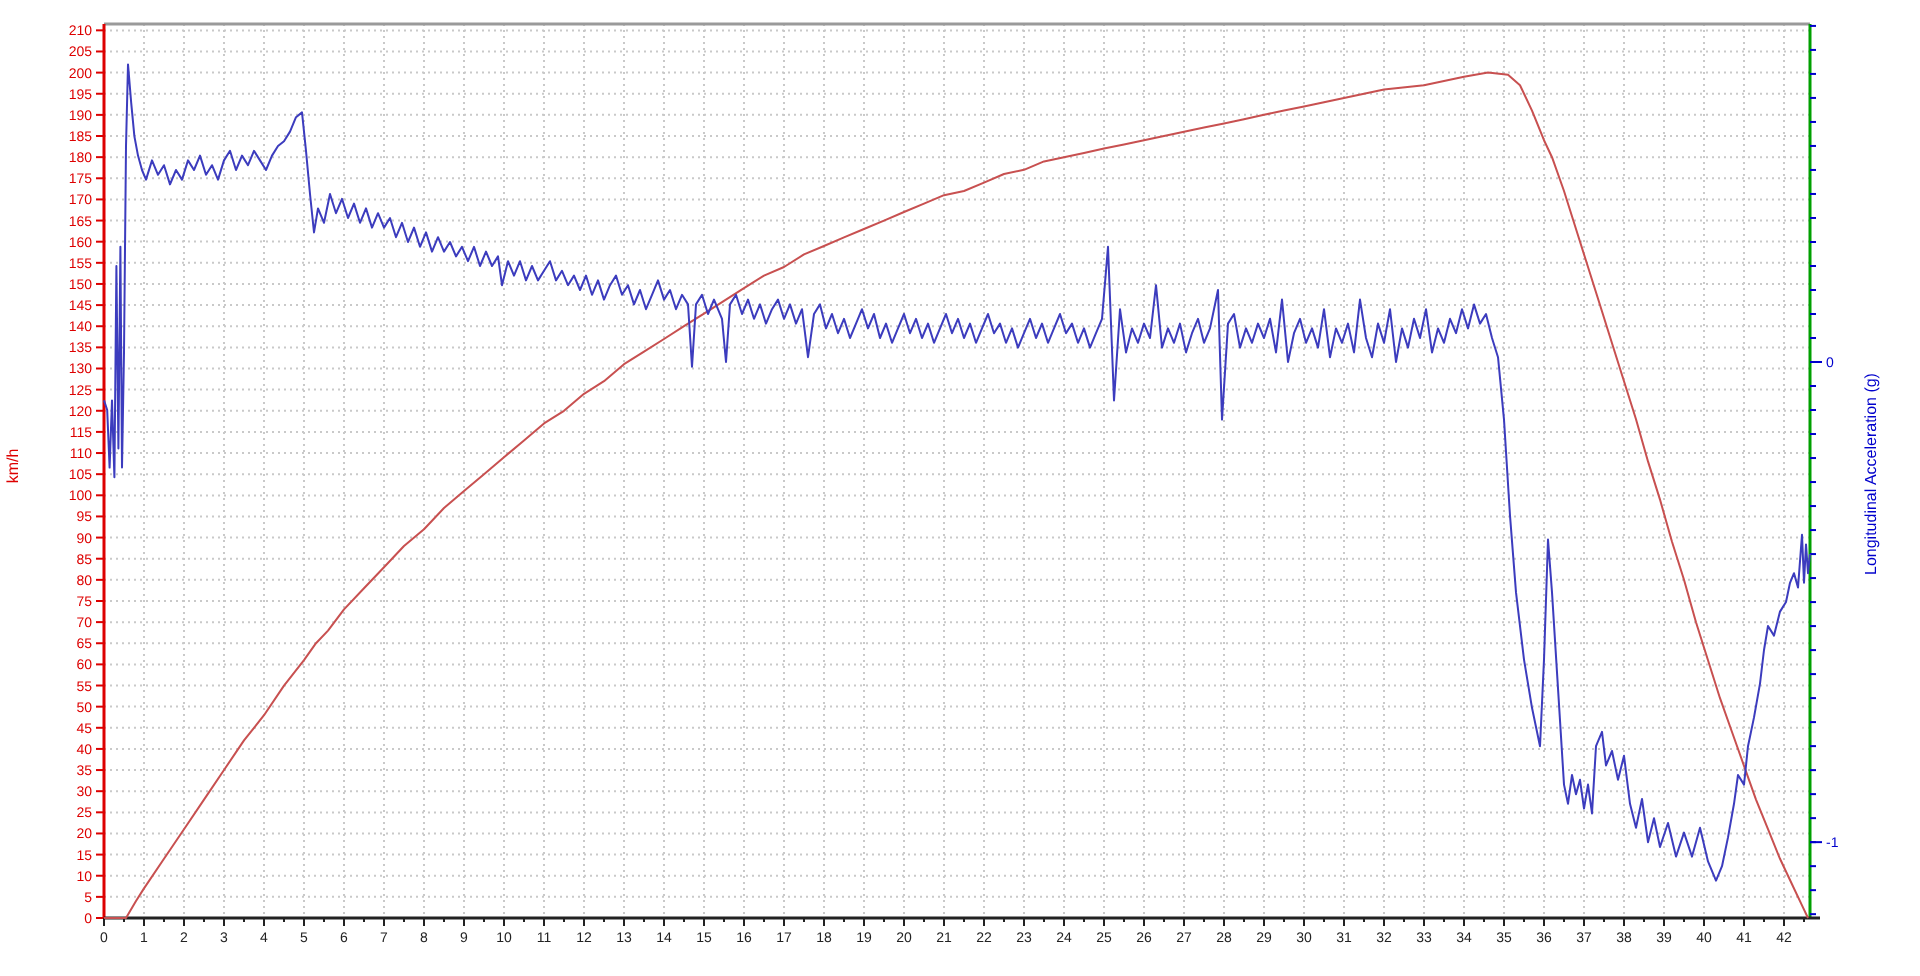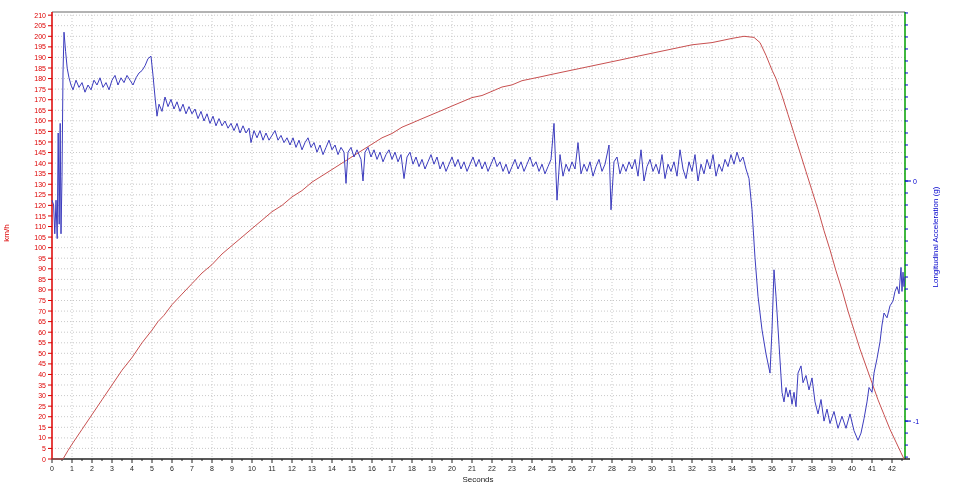--- a/index.html
+++ b/index.html
@@ -404,14 +404,13 @@
         <text x="892.0" y="471" text-anchor="middle" fill="#222222">42</text>
         <line x1="902.0000000000001" x2="902.0000000000001" y1="459" y2="461" stroke="#222222" stroke-width="1"></line>
       </g>
       <g>
         <polyline points="52.0,459.0 63.0,459.0 68.0,450.5 72.0,444.2 82.0,429.4 92.0,414.6 102.0,399.8 112.0,385.0 122.0,370.2 132.0,357.6 142.0,342.8 152.0,330.1 158.0,321.6 164.0,315.3 172.0,304.7 182.0,294.1 192.0,283.6 202.0,273.0 212.0,264.6 222.0,254.0 232.0,245.5 242.0,237.1 252.0,228.6 262.0,220.2 272.0,211.7 282.0,205.4 292.0,196.9 302.0,190.6 312.0,182.1 322.0,175.8 332.0,169.5 342.0,163.1 352.0,156.8 362.0,150.4 372.0,144.1 382.0,137.8 392.0,133.5 402.0,127.2 412.0,123.0 422.0,118.7 432.0,114.5 442.0,110.3 452.0,106.0 462.0,101.8 472.0,97.6 482.0,95.5 492.0,91.3 502.0,87.0 512.0,84.9 522.0,80.7 532.0,78.6 542.0,76.5 552.0,74.3 562.0,72.2 572.0,70.1 582.0,68.0 592.0,65.9 602.0,63.8 612.0,61.7 622.0,59.6 632.0,57.4 642.0,55.3 652.0,53.2 662.0,51.1 672.0,49.0 682.0,46.9 692.0,44.8 712.0,42.6 722.0,40.5 732.0,38.4 744.0,36.3 754.0,37.4 760.0,42.6 766.0,55.3 772.0,70.1 776.0,78.6 782.0,95.5 788.0,114.5 794.0,133.5 800.0,152.5 806.0,171.6 812.0,190.6 818.0,209.6 824.0,230.7 830.0,249.8 836.0,270.9 842.0,289.9 848.0,311.1 854.0,330.1 860.0,349.1 866.0,366.0 872.0,382.9 878.0,399.8 884.0,414.6 890.0,429.4 896.0,442.1 901.0,452.7 904.0,459.0" fill="none" stroke="#c85050" stroke-width="1" stroke-linejoin="round"></polyline>
         <polyline points="52.0,200.2 53.6,205.0 54.8,233.8 56.0,200.2 57.2,238.6 58.2,133.0 59.2,224.2 60.2,123.4 61.0,233.8 62.0,176.2 63.0,73.0 64.0,32.2 65.6,51.4 67.2,68.2 69.0,77.8 71.0,85.0 73.0,89.8 76.0,80.2 79.0,87.4 82.0,82.6 85.0,92.2 88.0,85.0 91.0,89.8 94.0,80.2 97.0,85.0 100.0,77.8 103.0,87.4 106.0,82.6 109.0,89.8 112.0,80.2 115.0,75.4 118.0,85.0 121.0,77.8 124.0,82.6 127.0,75.4 130.0,80.2 133.0,85.0 136.0,77.8 139.0,73.0 142.0,70.6 145.0,65.8 148.0,58.6 151.0,56.2 153.0,75.4 155.0,97.0 157.0,116.2 159.0,104.2 162.0,111.4 165.0,97.0 168.0,106.6 171.0,99.4 174.0,109.0 177.0,101.8 180.0,111.4 183.0,104.2 186.0,113.8 189.0,106.6 192.0,113.8 195.0,109.0 198.0,118.6 201.0,111.4 204.0,121.0 207.0,113.8 210.0,123.4 213.0,116.2 216.0,125.8 219.0,118.6 222.0,125.8 225.0,121.0 228.0,128.2 231.0,123.4 234.0,130.6 237.0,123.4 240.0,133.0 243.0,125.8 246.0,133.0 249.0,128.2 251.0,142.6 254.0,130.6 257.0,137.8 260.0,130.6 263.0,140.2 266.0,133.0 269.0,140.2 272.0,135.4 275.0,130.6 278.0,140.2 281.0,135.4 284.0,142.6 287.0,137.8 290.0,145.0 293.0,137.8 296.0,147.4 299.0,140.2 302.0,149.8 305.0,142.6 308.0,137.8 311.0,147.4 314.0,142.6 317.0,152.2 320.0,145.0 323.0,154.6 326.0,147.4 329.0,140.2 332.0,149.8 335.0,145.0 338.0,154.6 341.0,147.4 344.0,152.2 346.0,183.4 348.0,152.2 351.0,147.4 354.0,157.0 357.0,149.8 361.0,159.4 363.0,181.0 365.0,152.2 368.0,147.4 371.0,157.0 374.0,149.8 377.0,159.4 380.0,152.2 383.0,161.8 386.0,154.6 389.0,149.8 392.0,159.4 395.0,152.2 398.0,161.8 401.0,154.6 404.0,178.6 407.0,157.0 410.0,152.2 413.0,164.2 416.0,157.0 419.0,166.6 422.0,159.4 425.0,169.0 428.0,161.8 431.0,154.6 434.0,164.2 437.0,157.0 440.0,169.0 443.0,161.8 446.0,171.4 449.0,164.2 452.0,157.0 455.0,166.6 458.0,159.4 461.0,169.0 464.0,161.8 467.0,171.4 470.0,164.2 473.0,157.0 476.0,166.6 479.0,159.4 482.0,169.0 485.0,161.8 488.0,171.4 491.0,164.2 494.0,157.0 497.0,166.6 500.0,161.8 503.0,171.4 506.0,164.2 509.0,173.8 512.0,166.6 515.0,159.4 518.0,169.0 521.0,161.8 524.0,171.4 527.0,164.2 530.0,157.0 533.0,166.6 536.0,161.8 539.0,171.4 542.0,164.2 545.0,173.8 548.0,166.6 551.0,159.4 554.0,123.4 557.0,200.2 560.0,154.6 563.0,176.2 566.0,164.2 569.0,171.4 572.0,161.8 575.0,169.0 578.0,142.6 581.0,173.8 584.0,164.2 587.0,171.4 590.0,161.8 593.0,176.2 596.0,166.6 599.0,159.4 602.0,171.4 605.0,164.2 609.0,145.0 611.0,209.8 614.0,161.8 617.0,157.0 620.0,173.8 623.0,164.2 626.0,171.4 629.0,161.8 632.0,169.0 635.0,159.4 638.0,176.2 641.0,149.8 644.0,181.0 647.0,166.6 650.0,159.4 653.0,171.4 656.0,164.2 659.0,173.8 662.0,154.6 665.0,178.6 668.0,164.2 671.0,171.4 674.0,161.8 677.0,176.2 680.0,149.8 683.0,169.0 686.0,178.6 689.0,161.8 692.0,171.4 695.0,154.6 698.0,181.0 701.0,164.2 704.0,173.8 707.0,159.4 710.0,169.0 713.0,154.6 716.0,176.2 719.0,164.2 722.0,171.4 725.0,159.4 728.0,166.6 731.0,154.6 734.0,164.2 737.0,152.2 740.0,161.8 743.0,157.0 746.0,169.0 749.0,178.6 752.0,209.8 755.0,257.8 758.0,296.2 762.0,329.8 766.0,353.9 770.0,373.1 772.0,329.8 774.0,269.8 776.0,296.2 779.0,344.2 782.0,392.3 784.0,401.9 786.0,387.5 788.0,397.1 790.0,389.9 792.0,404.3 794.0,392.3 796.0,406.7 798.0,373.1 801.0,365.9 803.0,382.7 806.0,375.5 809.0,389.9 812.0,377.9 815.0,401.9 818.0,413.9 821.0,399.5 824.0,421.1 827.0,409.1 830.0,423.5 834.0,411.5 838.0,428.3 842.0,416.3 846.0,428.3 850.0,413.9 854.0,430.7 858.0,440.3 861.0,433.1 864.0,418.7 867.0,401.9 869.0,387.5 872.0,392.3 874.0,373.1 877.0,358.7 880.0,341.8 882.0,325.0 884.0,313.0 887.0,317.8 890.0,305.8 893.0,301.0 895.0,291.4 897.0,286.6 899.0,293.8 901.0,267.4 902.0,291.4 903.0,272.2 904.0,286.6 905.0,277.0" fill="none" stroke="#3c3cbe" stroke-width="1" stroke-linejoin="round"></polyline>
       </g>
     </svg>
   <div id="ylab-left" class="axis-title">km/h</div>
   <div id="ylab-right" class="axis-title">Longitudinal Acceleration (g)</div>
-  <div id="xlab" class="axis-title">Seconds</div>
 </div>
 
 </body></html>

